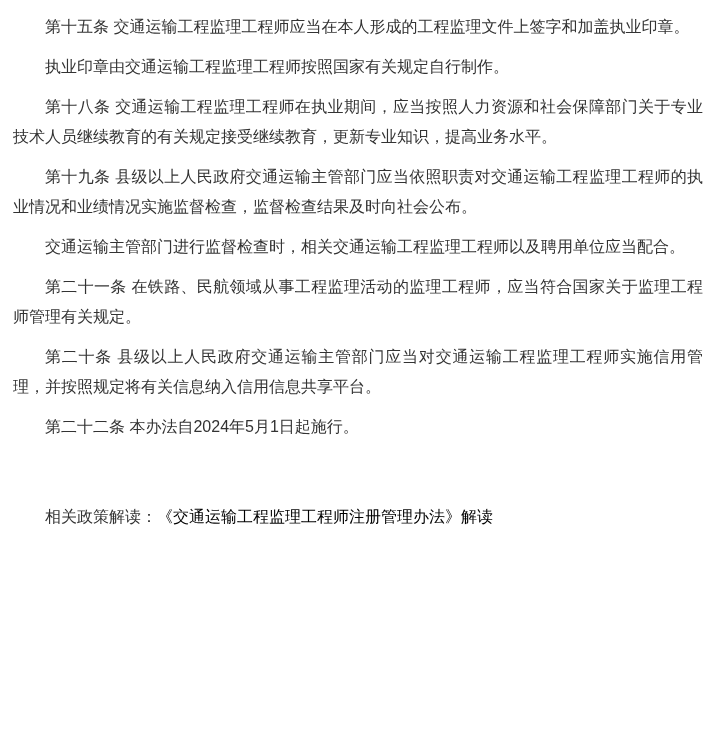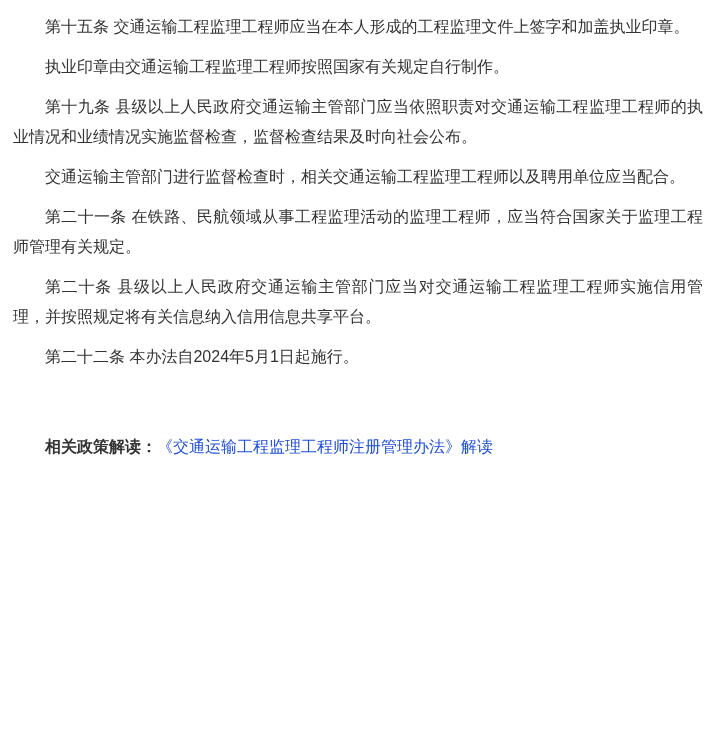--- a/index.html
+++ b/index.html
@@ -30,35 +30,36 @@
     height: 50px;
   }
   .related-line {
     margin: 0;
     text-indent: 2em;
     font-size: 16px;
     line-height: 30px;
     color: #333333;
   }
   .related-label {
-    font-weight: bold;
+    font-weight: normal;
     margin-top: 42px;
   }
   .related-link {
-    color: #1d4ed8;
+    color: #000000;
     text-decoration: none;
     cursor: pointer;
   }
 </style>
 </head>
 <body>
 
 <div class="doc">
   <p>第十五条 交通运输工程监理工程师应当在本人形成的工程监理文件上签字和加盖执业印章。</p>
   <p>执业印章由交通运输工程监理工程师按照国家有关规定自行制作。</p>
+  <p>第十八条 交通运输工程监理工程师在执业期间，应当按照人力资源和社会保障部门关于专业技术人员继续教育的有关规定接受继续教育，更新专业知识，提高业务水平。</p>
   <p>第十九条 县级以上人民政府交通运输主管部门应当依照职责对交通运输工程监理工程师的执业情况和业绩情况实施监督检查，监督检查结果及时向社会公布。</p>
   <p>交通运输主管部门进行监督检查时，相关交通运输工程监理工程师以及聘用单位应当配合。</p>
   <p>第二十一条 在铁路、民航领域从事工程监理活动的监理工程师，应当符合国家关于监理工程师管理有关规定。</p>
   <p>第二十条 县级以上人民政府交通运输主管部门应当对交通运输工程监理工程师实施信用管理，并按照规定将有关信息纳入信用信息共享平台。</p>
   <p>第二十二条 本办法自2024年5月1日起施行。</p>
 
   <div class="spacer"></div>
 
   <p class="related-line"><span class="related-label">相关政策解读：</span><a class="related-link">《交通运输工程监理工程师注册管理办法》解读</a></p>
 </div>

